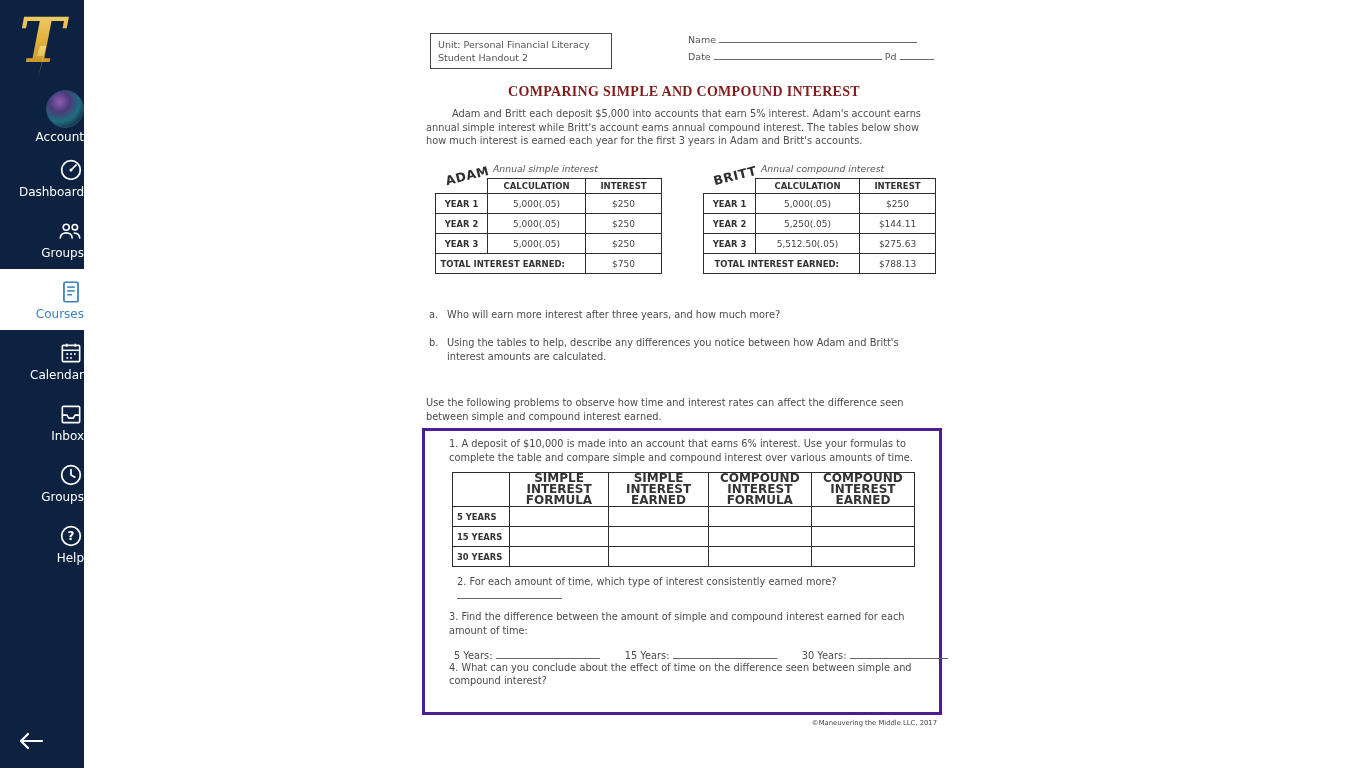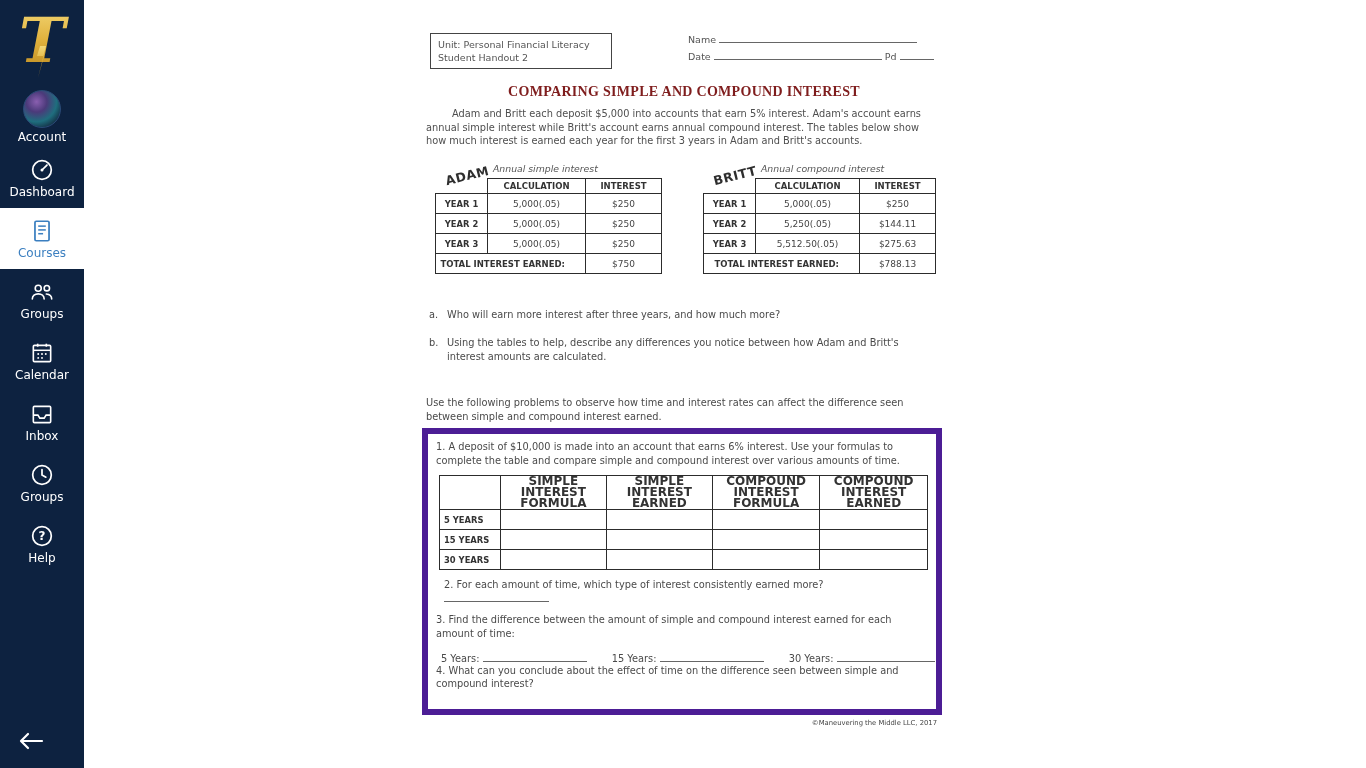--- a/index.html
+++ b/index.html
@@ -9,21 +9,21 @@
     background:#ffffff; font-family:"DejaVu Sans", sans-serif;
   }
 
   
   .sidebar {
     position:absolute; left:0; top:0; width:84px; height:768px;
     background:#0d2240; display:flex; flex-direction:column;
   }
   .logo-wrap { height:86px; display:flex; align-items:center; justify-content:center; cursor:pointer; }
   .nav-item {
-    height:61px; display:flex; flex-direction:column; align-items:center;
+    height:61px; display:flex; flex-direction:column; align-items:flex-end;
     justify-content:center; gap:3px; color:#ffffff; cursor:pointer; user-select:none;
   }
   .nav-item .nav-label { font-size:12px; line-height:13px; }
   .nav-item svg { display:block; }
   .nav-item.active { background:#ffffff; color:#3b7fc0; }
   .avatar {
     width:38px; height:38px; border-radius:50%;
     background: radial-gradient(circle at 35% 30%, #8a5fb0 0%, #4b3a7a 30%, #1f6e7e 58%, #101c33 88%);
     border:1px solid #2a4a77;
   }
@@ -71,21 +71,21 @@
   .tbl-britt .col-calc { width:104px; }
 
   .q-row { position:absolute; left:4px; width:506px; display:flex; gap:8px; font-size:9.8px; line-height:13.6px; }
   .qa { top:308px; } .qb { top:336px; }
   .q-label { flex:0 0 10px; }
 
   .transition { position:absolute; top:396px; left:1px; width:508px; font-size:9.8px; line-height:14px; }
 
   .pbox {
     position:absolute; top:428px; left:-3px; width:520px; height:287px;
-    border:6px solid #4c1d95; padding:6px 8px;
+    border:3px solid #4c1d95; padding:6px 24px;
   }
   .p-text { font-size:9.8px; line-height:13.6px; width:486px; }
   .big-table { border-collapse:collapse; margin:8px 0 0 3px; font-size:9px; color:#444; }
   .big-table th, .big-table td { border:1px solid #2c2c2c; padding:0; }
   .big-table th { height:30px; font-size:12px; font-weight:bold; line-height:11px; color:#333; text-align:center; }
   .big-table td { height:20px; }
   .big-table .rowlab { font-weight:bold; font-size:8.4px; color:#333; padding-left:4px; text-align:left; }
   .bcol-lab { width:64px; } .bcol { width:111px; }
   .p2 { margin-top:16px; } .p3 { margin-top:14px; } .p4 { margin-top:14px; }
   .blanks-row { margin-top:12px; font-size:9.8px; white-space:nowrap; padding-left:5px; }
@@ -118,38 +118,38 @@
 
   <a class="nav-item">
     <svg width="26" height="26" viewBox="0 0 24 24">
       <circle cx="12" cy="12" r="8.6" fill="none" stroke="#ffffff" stroke-width="1.6"></circle>
       <line x1="12" y1="12" x2="16.6" y2="7.4" stroke="#ffffff" stroke-width="1.6" stroke-linecap="round"></line>
       <circle cx="12" cy="12" r="1.4" fill="#ffffff"></circle>
     </svg>
     <span class="nav-label">Dashboard</span>
   </a>
 
-  <a class="nav-item active">
-    <svg width="26" height="26" viewBox="0 0 24 24">
-      <rect x="5.5" y="3" width="13" height="18" rx="1.2" fill="none" stroke="#3b7fc0" stroke-width="1.6"></rect>
-      <line x1="8.5" y1="7.5" x2="15.5" y2="7.5" stroke="#3b7fc0" stroke-width="1.4"></line>
-      <line x1="8.5" y1="11" x2="15.5" y2="11" stroke="#3b7fc0" stroke-width="1.4"></line>
-      <line x1="8.5" y1="14.5" x2="13" y2="14.5" stroke="#3b7fc0" stroke-width="1.4"></line>
-    </svg>
-    <span class="nav-label">Courses</span>
-  </a>
-
   <a class="nav-item">
     <svg width="28" height="26" viewBox="0 0 26 24">
       <circle cx="9.5" cy="8.5" r="2.8" fill="none" stroke="#ffffff" stroke-width="1.5"></circle>
       <path d="M4 18.5c0-3 2.4-4.8 5.5-4.8s5.5 1.8 5.5 4.8" fill="none" stroke="#ffffff" stroke-width="1.5" stroke-linecap="round"></path>
       <circle cx="17.5" cy="8.5" r="2.5" fill="none" stroke="#ffffff" stroke-width="1.5"></circle>
       <path d="M17 13.8c2.9.2 5 2 5 4.7" fill="none" stroke="#ffffff" stroke-width="1.5" stroke-linecap="round"></path>
     </svg>
     <span class="nav-label">Groups</span>
+  </a>
+
+  <a class="nav-item active">
+    <svg width="26" height="26" viewBox="0 0 24 24">
+      <rect x="5.5" y="3" width="13" height="18" rx="1.2" fill="none" stroke="#3b7fc0" stroke-width="1.6"></rect>
+      <line x1="8.5" y1="7.5" x2="15.5" y2="7.5" stroke="#3b7fc0" stroke-width="1.4"></line>
+      <line x1="8.5" y1="11" x2="15.5" y2="11" stroke="#3b7fc0" stroke-width="1.4"></line>
+      <line x1="8.5" y1="14.5" x2="13" y2="14.5" stroke="#3b7fc0" stroke-width="1.4"></line>
+    </svg>
+    <span class="nav-label">Courses</span>
   </a>
 
   <a class="nav-item">
     <svg width="26" height="26" viewBox="0 0 24 24">
       <rect x="4" y="5" width="16" height="15" rx="1" fill="none" stroke="#ffffff" stroke-width="1.5"></rect>
       <line x1="4" y1="9.5" x2="20" y2="9.5" stroke="#ffffff" stroke-width="1.4"></line>
       <line x1="8" y1="3.4" x2="8" y2="6.2" stroke="#ffffff" stroke-width="1.5"></line>
       <line x1="16" y1="3.4" x2="16" y2="6.2" stroke="#ffffff" stroke-width="1.5"></line>
       <circle cx="8.5" cy="13" r="0.9" fill="#ffffff"></circle>
         <circle cx="12" cy="13" r="0.9" fill="#ffffff"></circle>

